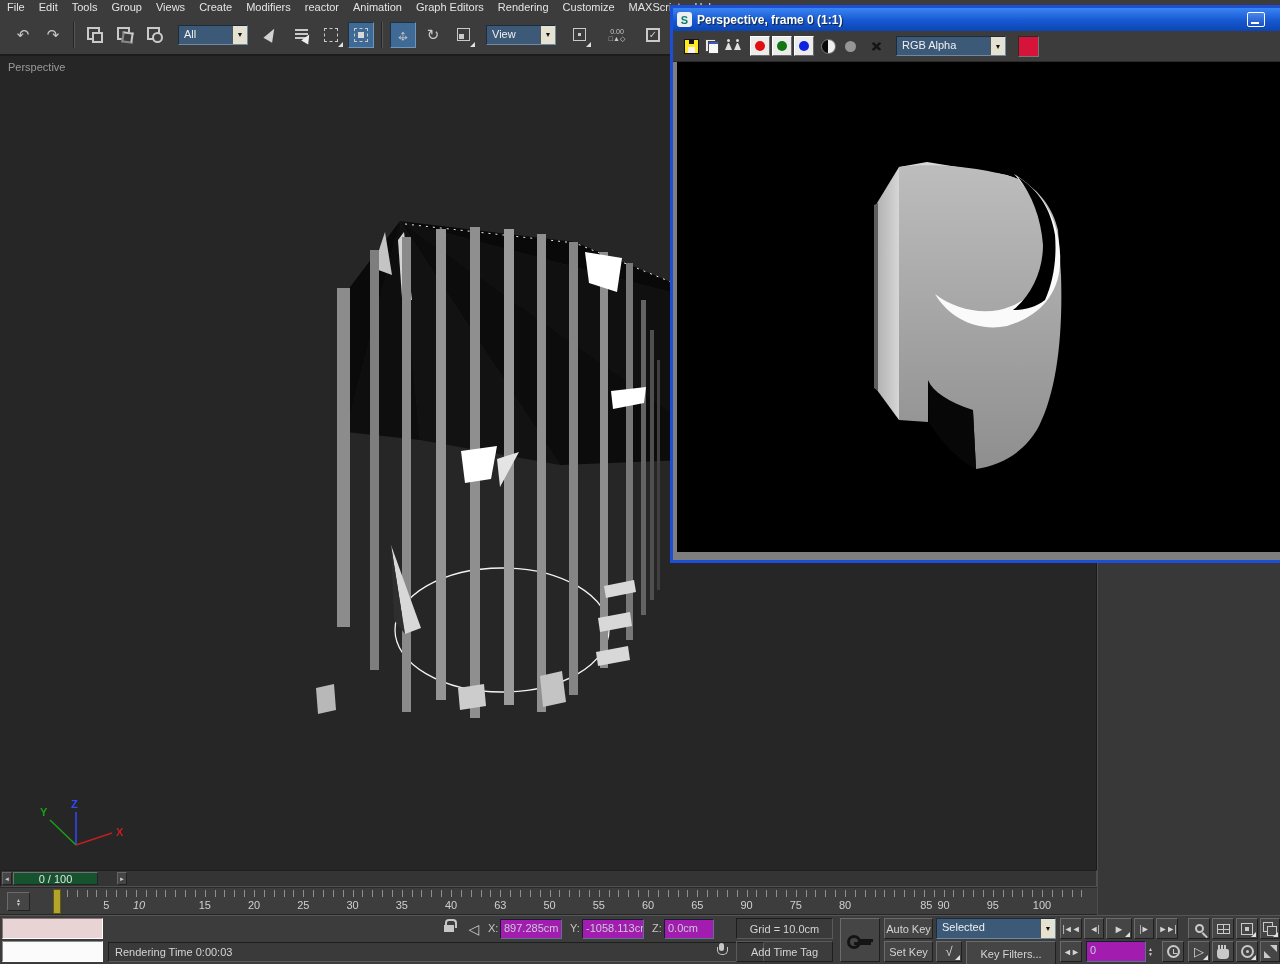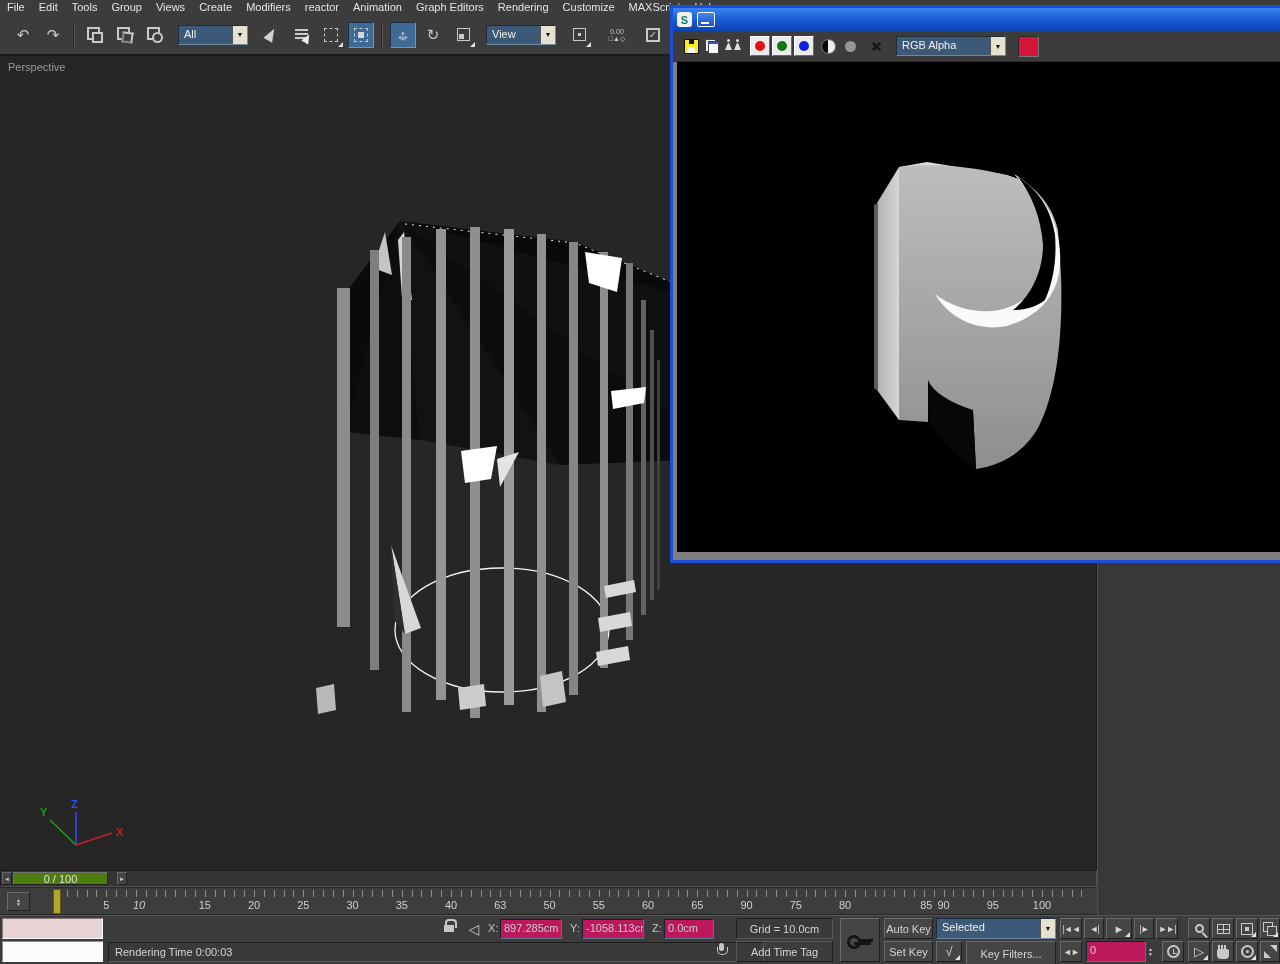--- a/index.html
+++ b/index.html
@@ -47,36 +47,36 @@
   
   #viewport { position:absolute; left:0; top:56px; width:1097px; height:814px; background:#262626; border-right:1px solid #1a1a1a; }
   #viewport-label { position:absolute; left:8px; top:5px; color:#9a9a9a; font-size:11px; }
 
   
   #command-panel { position:absolute; left:1097px; top:56px; width:183px; height:859px; background:#383838; border-left:1px solid #4e4e4e; }
 
   
   #time-slider { position:absolute; left:0; top:870px; width:1097px; height:17px; background:#343434; border:1px solid; border-color:#1e1e1e #505050 #505050 #1e1e1e; }
   .ts-arrow { position:absolute; top:1px; width:10px; height:13px; background:#454545; border:1px solid; border-color:#666 #222 #222 #666; color:#c9c9c9; font-size:6px; display:flex; align-items:center; justify-content:center; }
-  #ts-handle { position:absolute; left:12px; top:1px; width:95px; height:13px; background:#4d7c0f; border:1px solid; border-color:#707070 #242424 #242424 #707070; color:#e0e0e0; font-size:11px; display:flex; align-items:center; justify-content:center; }
+  #ts-handle { position:absolute; left:12px; top:1px; width:85px; height:13px; background:#14532d; border:1px solid; border-color:#707070 #242424 #242424 #707070; color:#e0e0e0; font-size:11px; display:flex; align-items:center; justify-content:center; }
 
   
   #track-bar { position:absolute; left:0; top:887px; width:1097px; height:28px; background:#3d3d3d; border-top:1px solid #2a2a2a; border-bottom:1px solid #262626; }
   .tick { position:absolute; top:2px; width:1px; height:7px; background:#8f8f8f; }
   .tick-label { position:absolute; top:11px; transform:translateX(-50%); color:#cfcfcf; font-size:11px; }
   #frame-marker { position:absolute; top:1px; width:8px; height:25px; background:#b3a42c; border:1px solid #5f5a12; }
   #mini-curve-btn { position:absolute; left:7px; top:4px; width:23px; height:19px; background:#454545; border:1px solid; border-color:#6b6b6b #222 #222 #6b6b6b; display:flex; flex-direction:column; align-items:center; justify-content:center; color:#cfcfcf; }
   #mini-curve-btn span { font-size:5px; line-height:4px; }
 
   
   #status-bar { position:absolute; left:0; top:915px; width:1280px; height:49px; background:#3c3c3c; border-top:1px solid #555; }
   .cell { position:absolute; font-size:11px; color:#d4d4d4; }
   .sunken { background:#3a3a3a; border:1px solid; border-color:#1e1e1e #5a5a5a #5a5a5a #1e1e1e; }
   .rbtn { background:#454545; border:1px solid; border-color:#6b6b6b #1f1f1f #1f1f1f #6b6b6b; display:flex; align-items:center; justify-content:center; color:#d4d4d4; }
-  .steel-field { background:#be185d; border:1px solid; border-color:#14202e #5a748c #5a748c #14202e; color:#c6ccd4; font-size:11px; padding:2px 3px 0 3px; white-space:nowrap; overflow:hidden; }
+  .steel-field { background:#a21caf; border:1px solid; border-color:#14202e #5a748c #5a748c #14202e; color:#c6ccd4; font-size:11px; padding:2px 3px 0 3px; white-space:nowrap; overflow:hidden; }
   .lbl { color:#c4c4c4; font-size:11px; }
   .ic-lock { width:10px; height:7px; background:#c6c6c6; position:relative; margin-top:6px; }
   .ic-lock::before { content:""; position:absolute; top:-6px; left:1px; width:8px; height:7px; border:2px solid #c6c6c6; border-bottom:none; border-radius:4px 4px 0 0; }
   .ic-key { position:relative; width:26px; height:14px; }
   .ic-key::before { content:""; position:absolute; left:0; top:2px; width:8px; height:8px; border:3px solid #141414; border-radius:50%; }
   .ic-key::after { content:""; position:absolute; right:0; top:6px; width:13px; height:3px; background:#141414; box-shadow:-2px 3px 0 0 #141414, -6px 3px 0 0 #141414; }
   .ic-mic { position:relative; width:12px; height:14px; }
   .ic-mic::before { content:""; position:absolute; left:3px; top:0; width:5px; height:8px; background:#c6c6c6; border-radius:3px; }
   .ic-mic::after { content:""; position:absolute; left:1px; top:4px; width:9px; height:7px; border:1px solid #c6c6c6; border-top:none; border-radius:0 0 5px 5px; }
   .ic-clock { width:13px; height:13px; border:2px solid #c9c9c9; border-radius:50%; position:relative; }
@@ -535,20 +535,21 @@
     <div class="cell rbtn" style="left:1260px; top:25px; width:20px; height:21px;">
         <span class="ic-minmax"></span>
       </div>
   </div>
 
   <div id="render-window">
     <div id="rw-titlebar">
       <span id="rw-logo">
           <span>S</span>
         </span>
+      <span id="rw-title">Perspective, frame 0 (1:1)</span>
       <span id="rw-min"></span>
     </div>
     <div id="rw-toolbar">
       <span class="vbtn">
           <span class="ic-floppy"></span>
         </span>
       <span class="vbtn">
           <span class="ic-pages"></span>
         </span>
       <span class="vbtn" style="margin-right:8px;">

